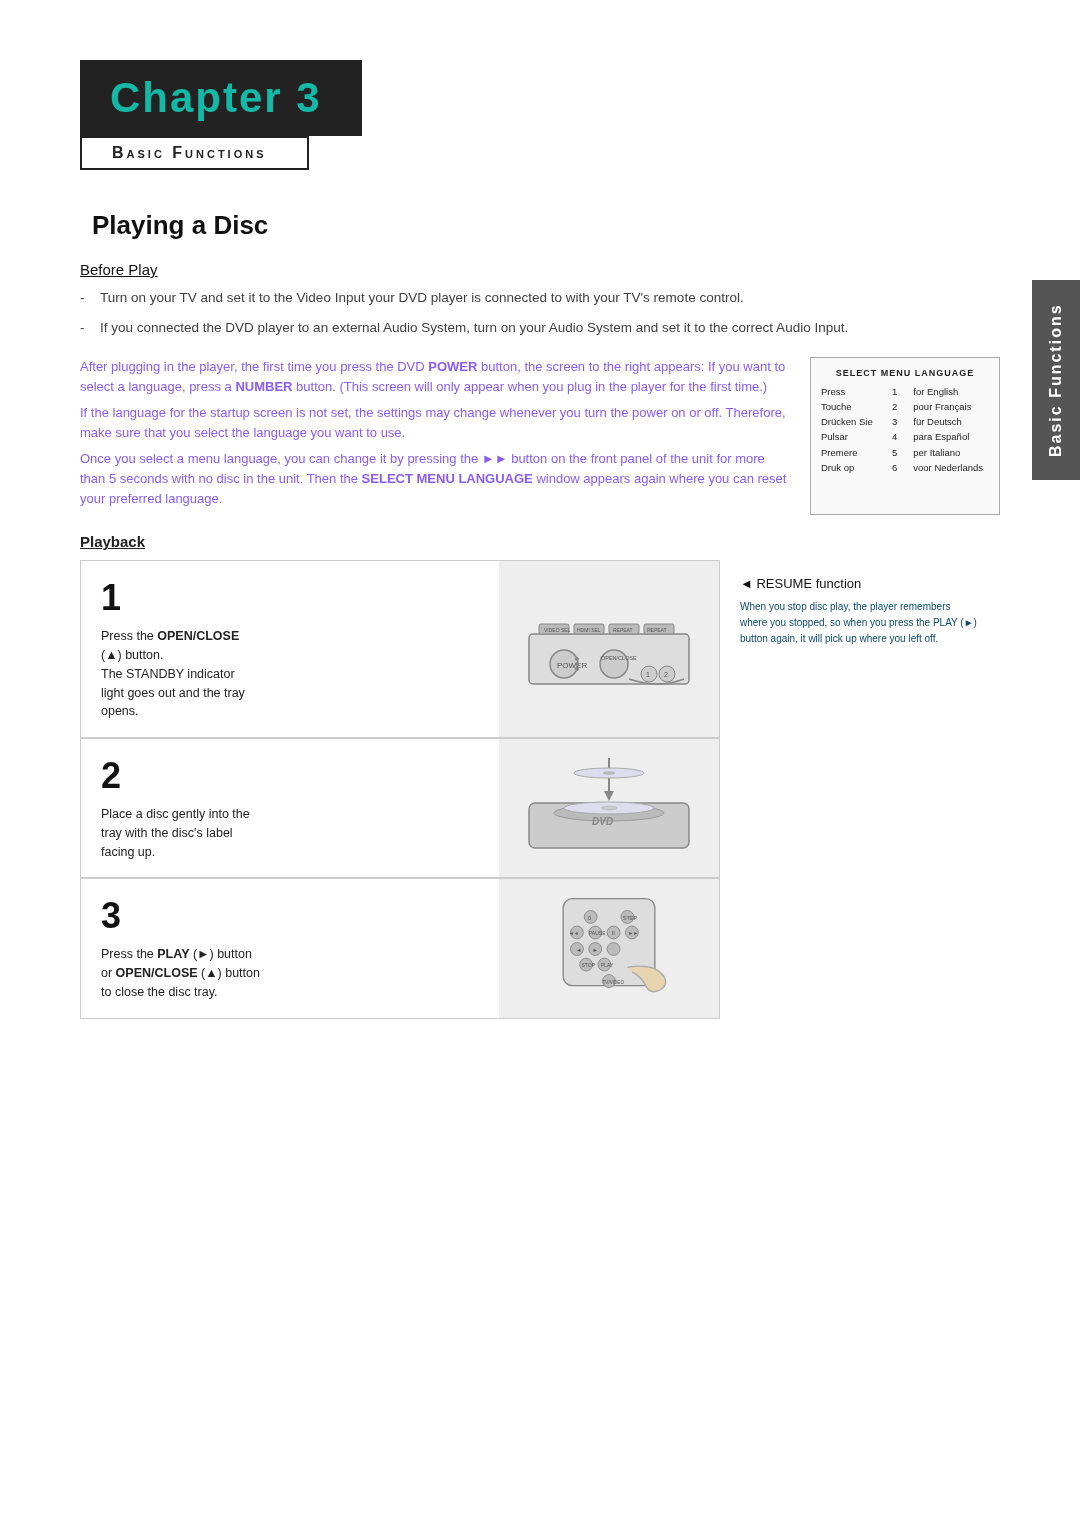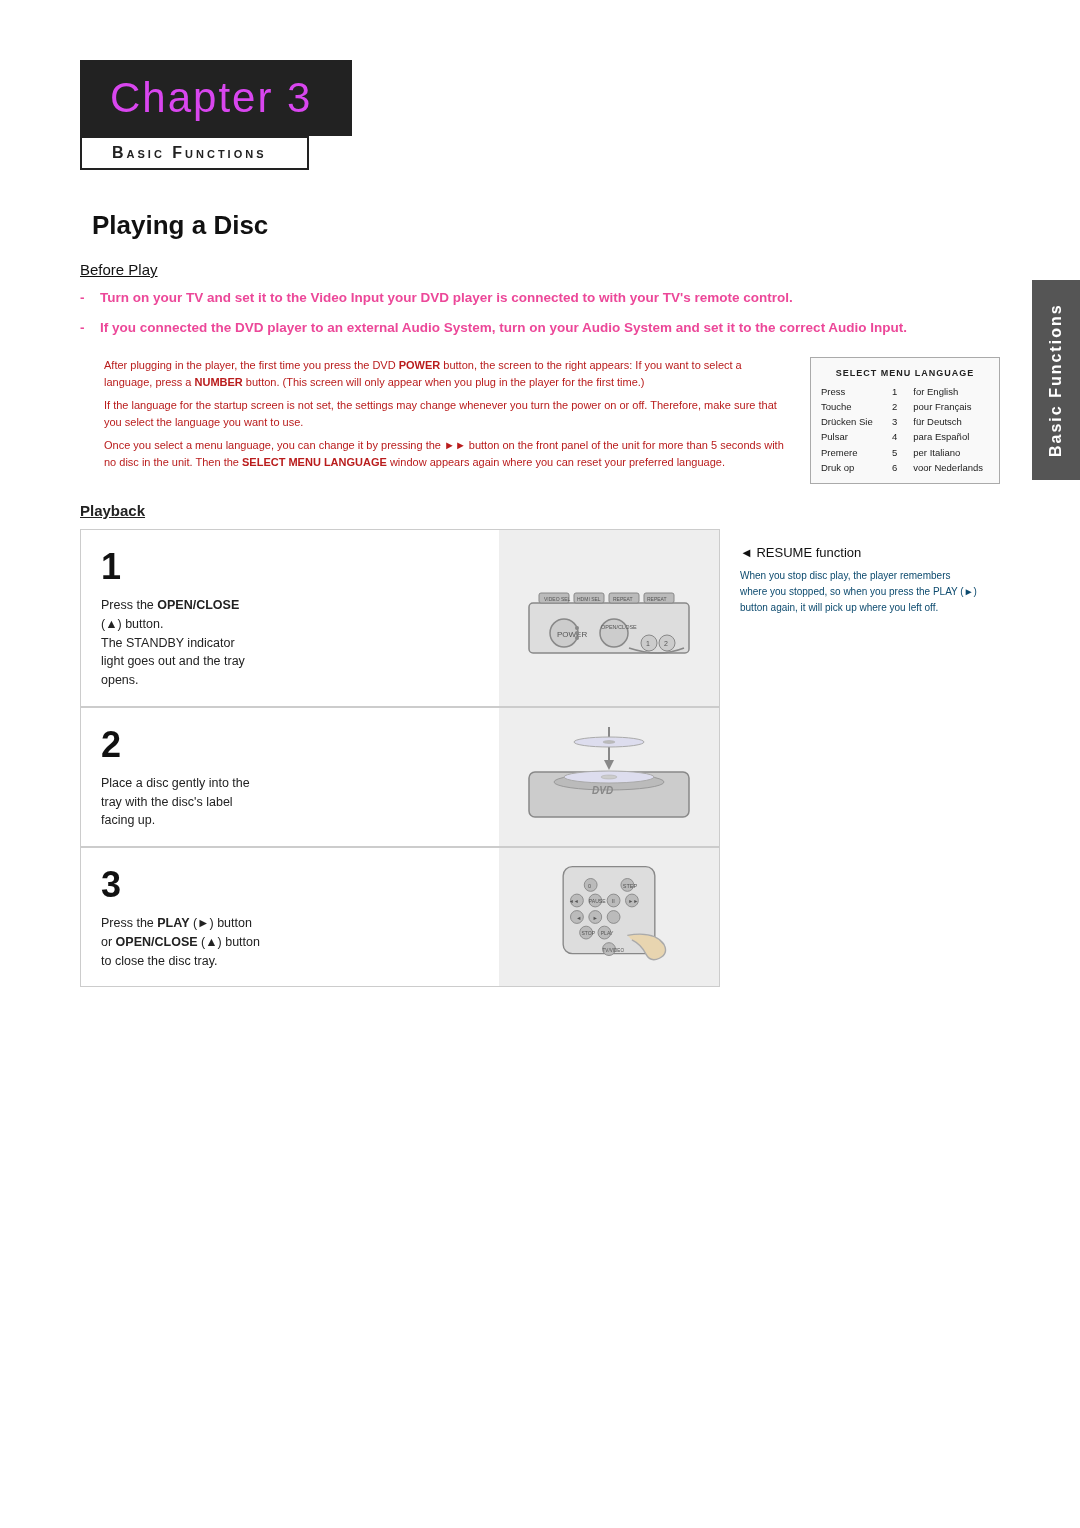--- a/index.html
+++ b/index.html
@@ -24,23 +24,23 @@
     .chapter-header {
       margin-bottom: 30px;
     }
     .chapter-title-box {
       background: #222;
       display: inline-block;
       padding: 14px 40px 14px 30px;
       margin-bottom: 0;
     }
     .chapter-title-text {
-      color: #d946ef;
+      color: #14b8a6;
       font-size: 42px;
-      font-weight: normal;
+      font-weight: bold;
       font-family: Arial, Helvetica, sans-serif;
       letter-spacing: 2px;
     }
     .chapter-subtitle-box {
       border: 2px solid #222;
       display: inline-block;
       padding: 6px 40px 6px 30px;
       margin-top: 0;
     }
     .chapter-subtitle-text {
@@ -92,41 +92,39 @@
     .bullet-list {
       list-style: none;
       margin-bottom: 18px;
     }
     .bullet-list li {
       padding-left: 20px;
       position: relative;
       margin-bottom: 10px;
       font-size: 13.5px;
       line-height: 1.5;
-      color: #ec4899;
-      font-weight: bold;
+      color: #404040;
     }
     .bullet-list li::before {
       content: '-';
       position: absolute;
       left: 0;
     }
 
     
     .info-area {
       display: flex;
       gap: 20px;
       margin-bottom: 18px;
     }
     .info-text {
       flex: 1;
-      font-size: 11px;
+      font-size: 13px;
       line-height: 1.55;
-      color: #b91c1c;
-      margin-left: 24px;
+      color: #8b5cf6;
     }
     .info-text p {
       margin-bottom: 6px;
     }
     .info-box-right {
       width: 190px;
       border: 1px solid #aaa;
       padding: 8px 10px;
       font-size: 10px;
       line-height: 1.6;

